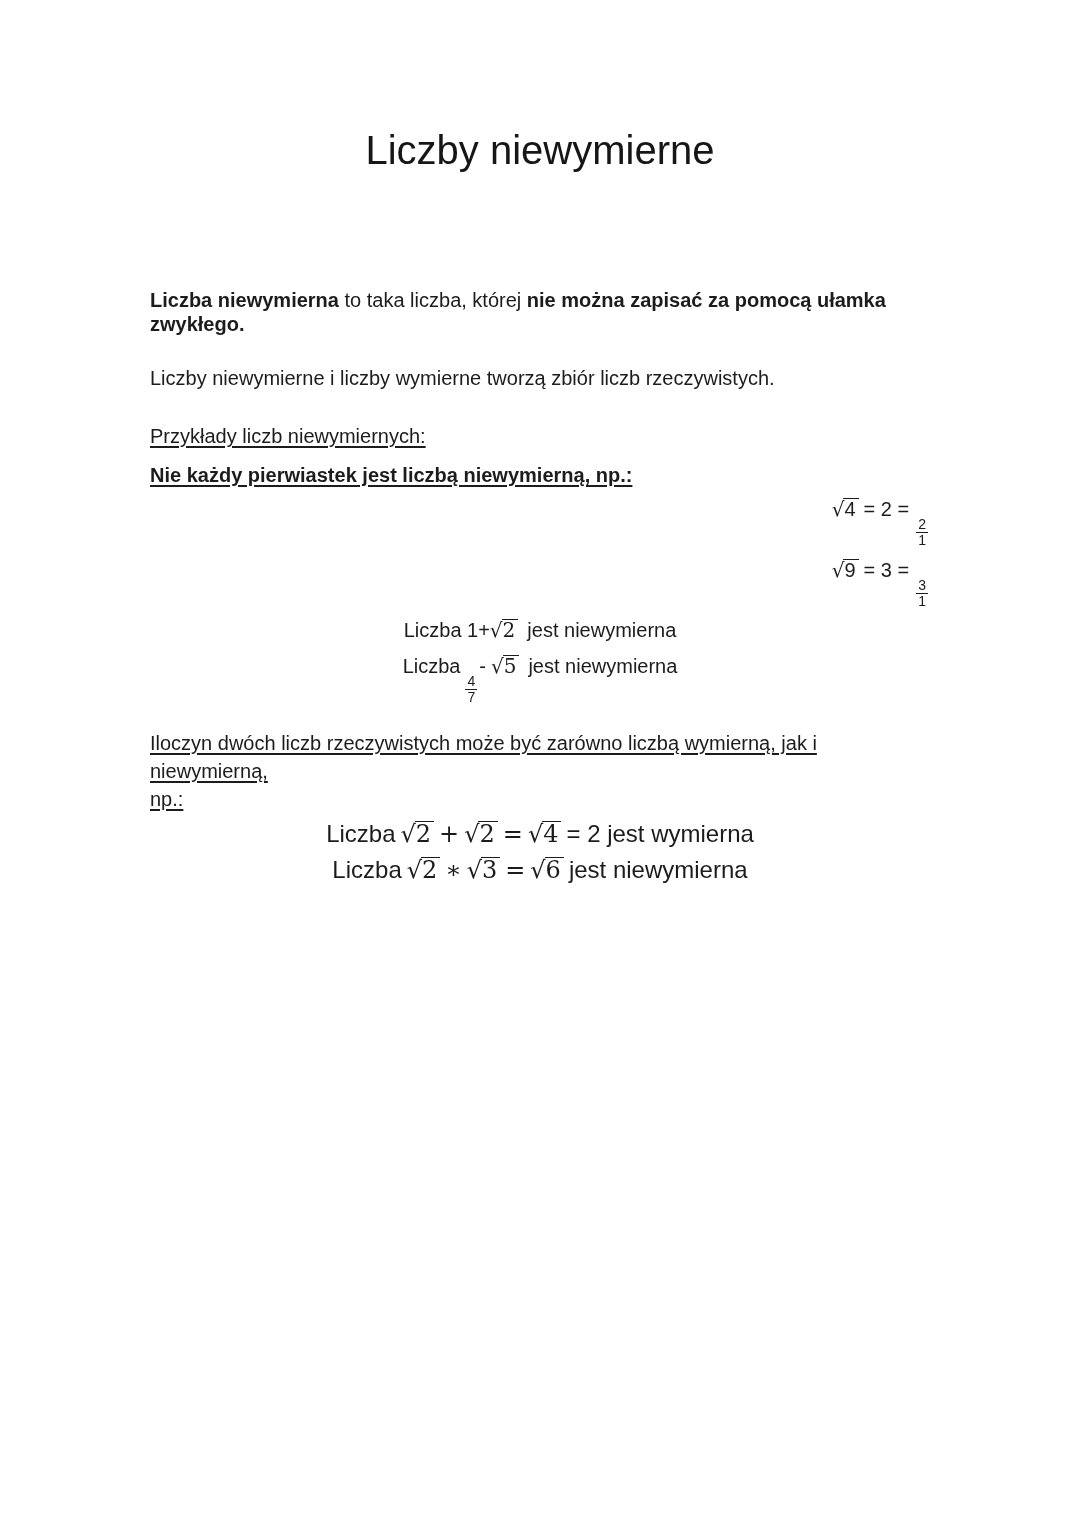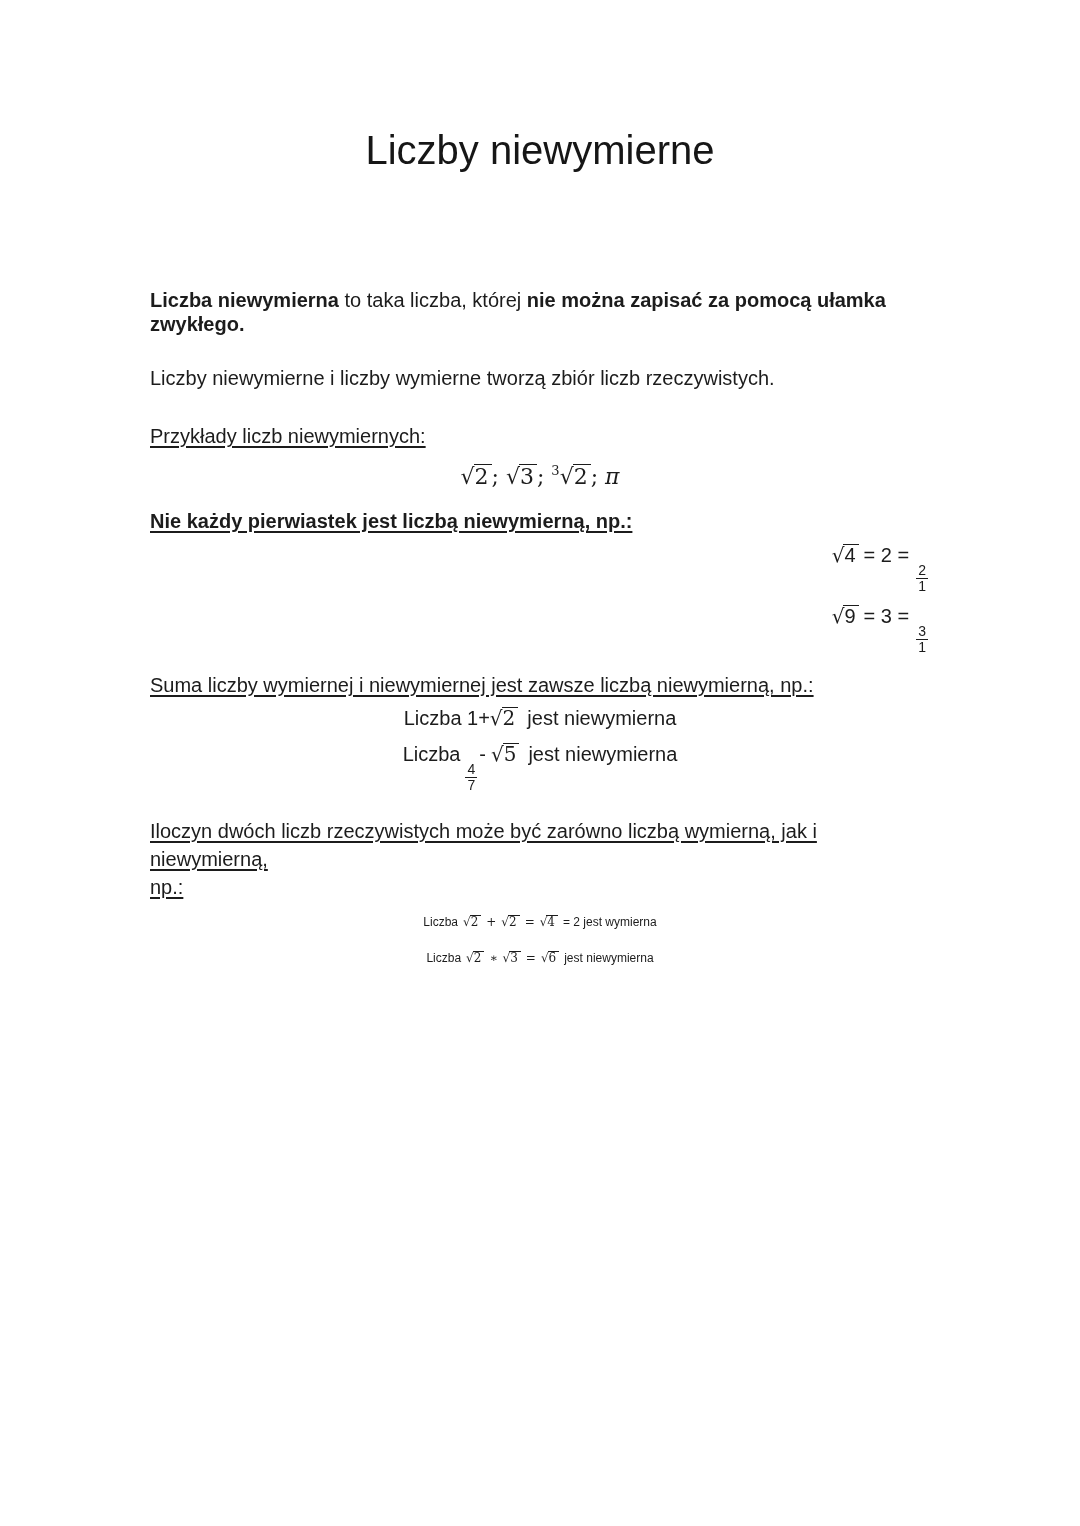--- a/index.html
+++ b/index.html
@@ -35,21 +35,21 @@
   .h-examples { margin-top: 34px; }
   .p-none     { margin-top: 26px; }
   .h-notevery { margin-top: 15px; font-weight: bold; }
   .h-sum      { margin-top: 18px; }
   .h-product  { margin-top: 24px; line-height: 28px; }
   .mathline { text-align: center; }
   .m-examples { margin-top: 6px;  font-family: "DejaVu Serif", serif; font-size: 22px; line-height: 34px; }
   .m-root    { margin-top: 2px;  line-height: 40px; text-align: right; }
   .m-sum1    { margin-top: 6px;  line-height: 30px; }
   .m-sum2    { margin-top: 2px;  line-height: 38px; }
-  .m-prod    { margin-top: 6px;  line-height: 30px; font-size: 12px; }
+  .m-prod    { margin-top: 6px;  line-height: 30px; font-size: 24px; }
   .mathf { font-family: "DejaVu Serif", serif; }
   .pi { font-style: italic; }
   
   .sqrt { white-space: nowrap; display: inline-block; }
   .sqrt .rs { display: inline-block; font-family: "DejaVu Serif", serif; transform: translateY(0px); }
   .sqrt .rc { display: inline-block; border-top: 1.6px solid #1c1c1c; padding: 0 3px 0 1px; margin-left: -1px; line-height: 1.05; }
   .idx { font-size: 13px; vertical-align: 9px; margin-right: 0px; }
   
   .frac { display: inline-flex; flex-direction: column; align-items: center; font-size: 14px; line-height: 15px; vertical-align: -13px; margin: 0 2px; }
   .frac .fd { border-top: 1.5px solid #1c1c1c; padding: 0 2px; }
@@ -63,36 +63,34 @@
 <div class="page">
 
   <div class="doc-title">Liczby niewymierne</div>
 
   <div class="para p-intro"><span class="bold">Liczba niewymierna</span><span> to taka liczba, której </span><span class="bold">nie można zapisać za pomocą ułamka zwykłego.</span></div>
 
   <div class="para p-realset">Liczby niewymierne i liczby wymierne tworzą zbiór liczb rzeczywistych.</div>
 
   <div class="heading h-examples">Przykłady liczb niewymiernych:</div>
 
-  <div class="mathline m-examples"><span class="sqrt"><span class="rs">√</span><span class="rc">2</span></span><span>; </span><span class="sqrt"><span class="rs">√</span><span class="rc">3</span></span><span>; </span><span class="sqrt"><span class="idx">3</span><span class="rs">√</span><span class="rc">2</span></span><span>; </span><span class="pi">π</span></div>
 
 
   <div class="heading h-notevery">Nie każdy pierwiastek jest liczbą niewymierną, np.:</div>
 
   <div class="mathline m-root"><span class="sqrt"><span class="rs">√</span><span class="rc">4</span></span><span class="gap-l gap-r">= 2 =</span><span class="frac">
         <span>2</span>
         <span class="fd">1</span>
       </span></div>
 
   <div class="mathline m-root"><span class="sqrt"><span class="rs">√</span><span class="rc">9</span></span><span class="gap-l gap-r">= 3 =</span><span class="frac">
         <span>3</span>
         <span class="fd">1</span>
       </span></div>
 
-  <div class="heading h-sum">Suma liczby wymiernej i niewymiernej jest zawsze liczbą niewymierną, np.:</div>
 
   <div class="mathline m-sum1"><span>Liczba 1+</span><span class="sqrt mathf"><span class="rs">√</span><span class="rc">2</span></span><span class="wide-gap">jest niewymierna</span></div>
 
   <div class="mathline m-sum2"><span>Liczba</span><span class="frac gap-l">
         <span>4</span>
         <span class="fd">7</span>
       </span><span class="gap-r">-</span><span class="sqrt mathf"><span class="rs">√</span><span class="rc">5</span></span><span class="wide-gap">jest niewymierna</span></div>
 
   <div class="heading h-product"><span>Iloczyn dwóch liczb rzeczywistych może być zarówno liczbą wymierną, jak i niewymierną,</span><br><span>np.:</span></div>
 

